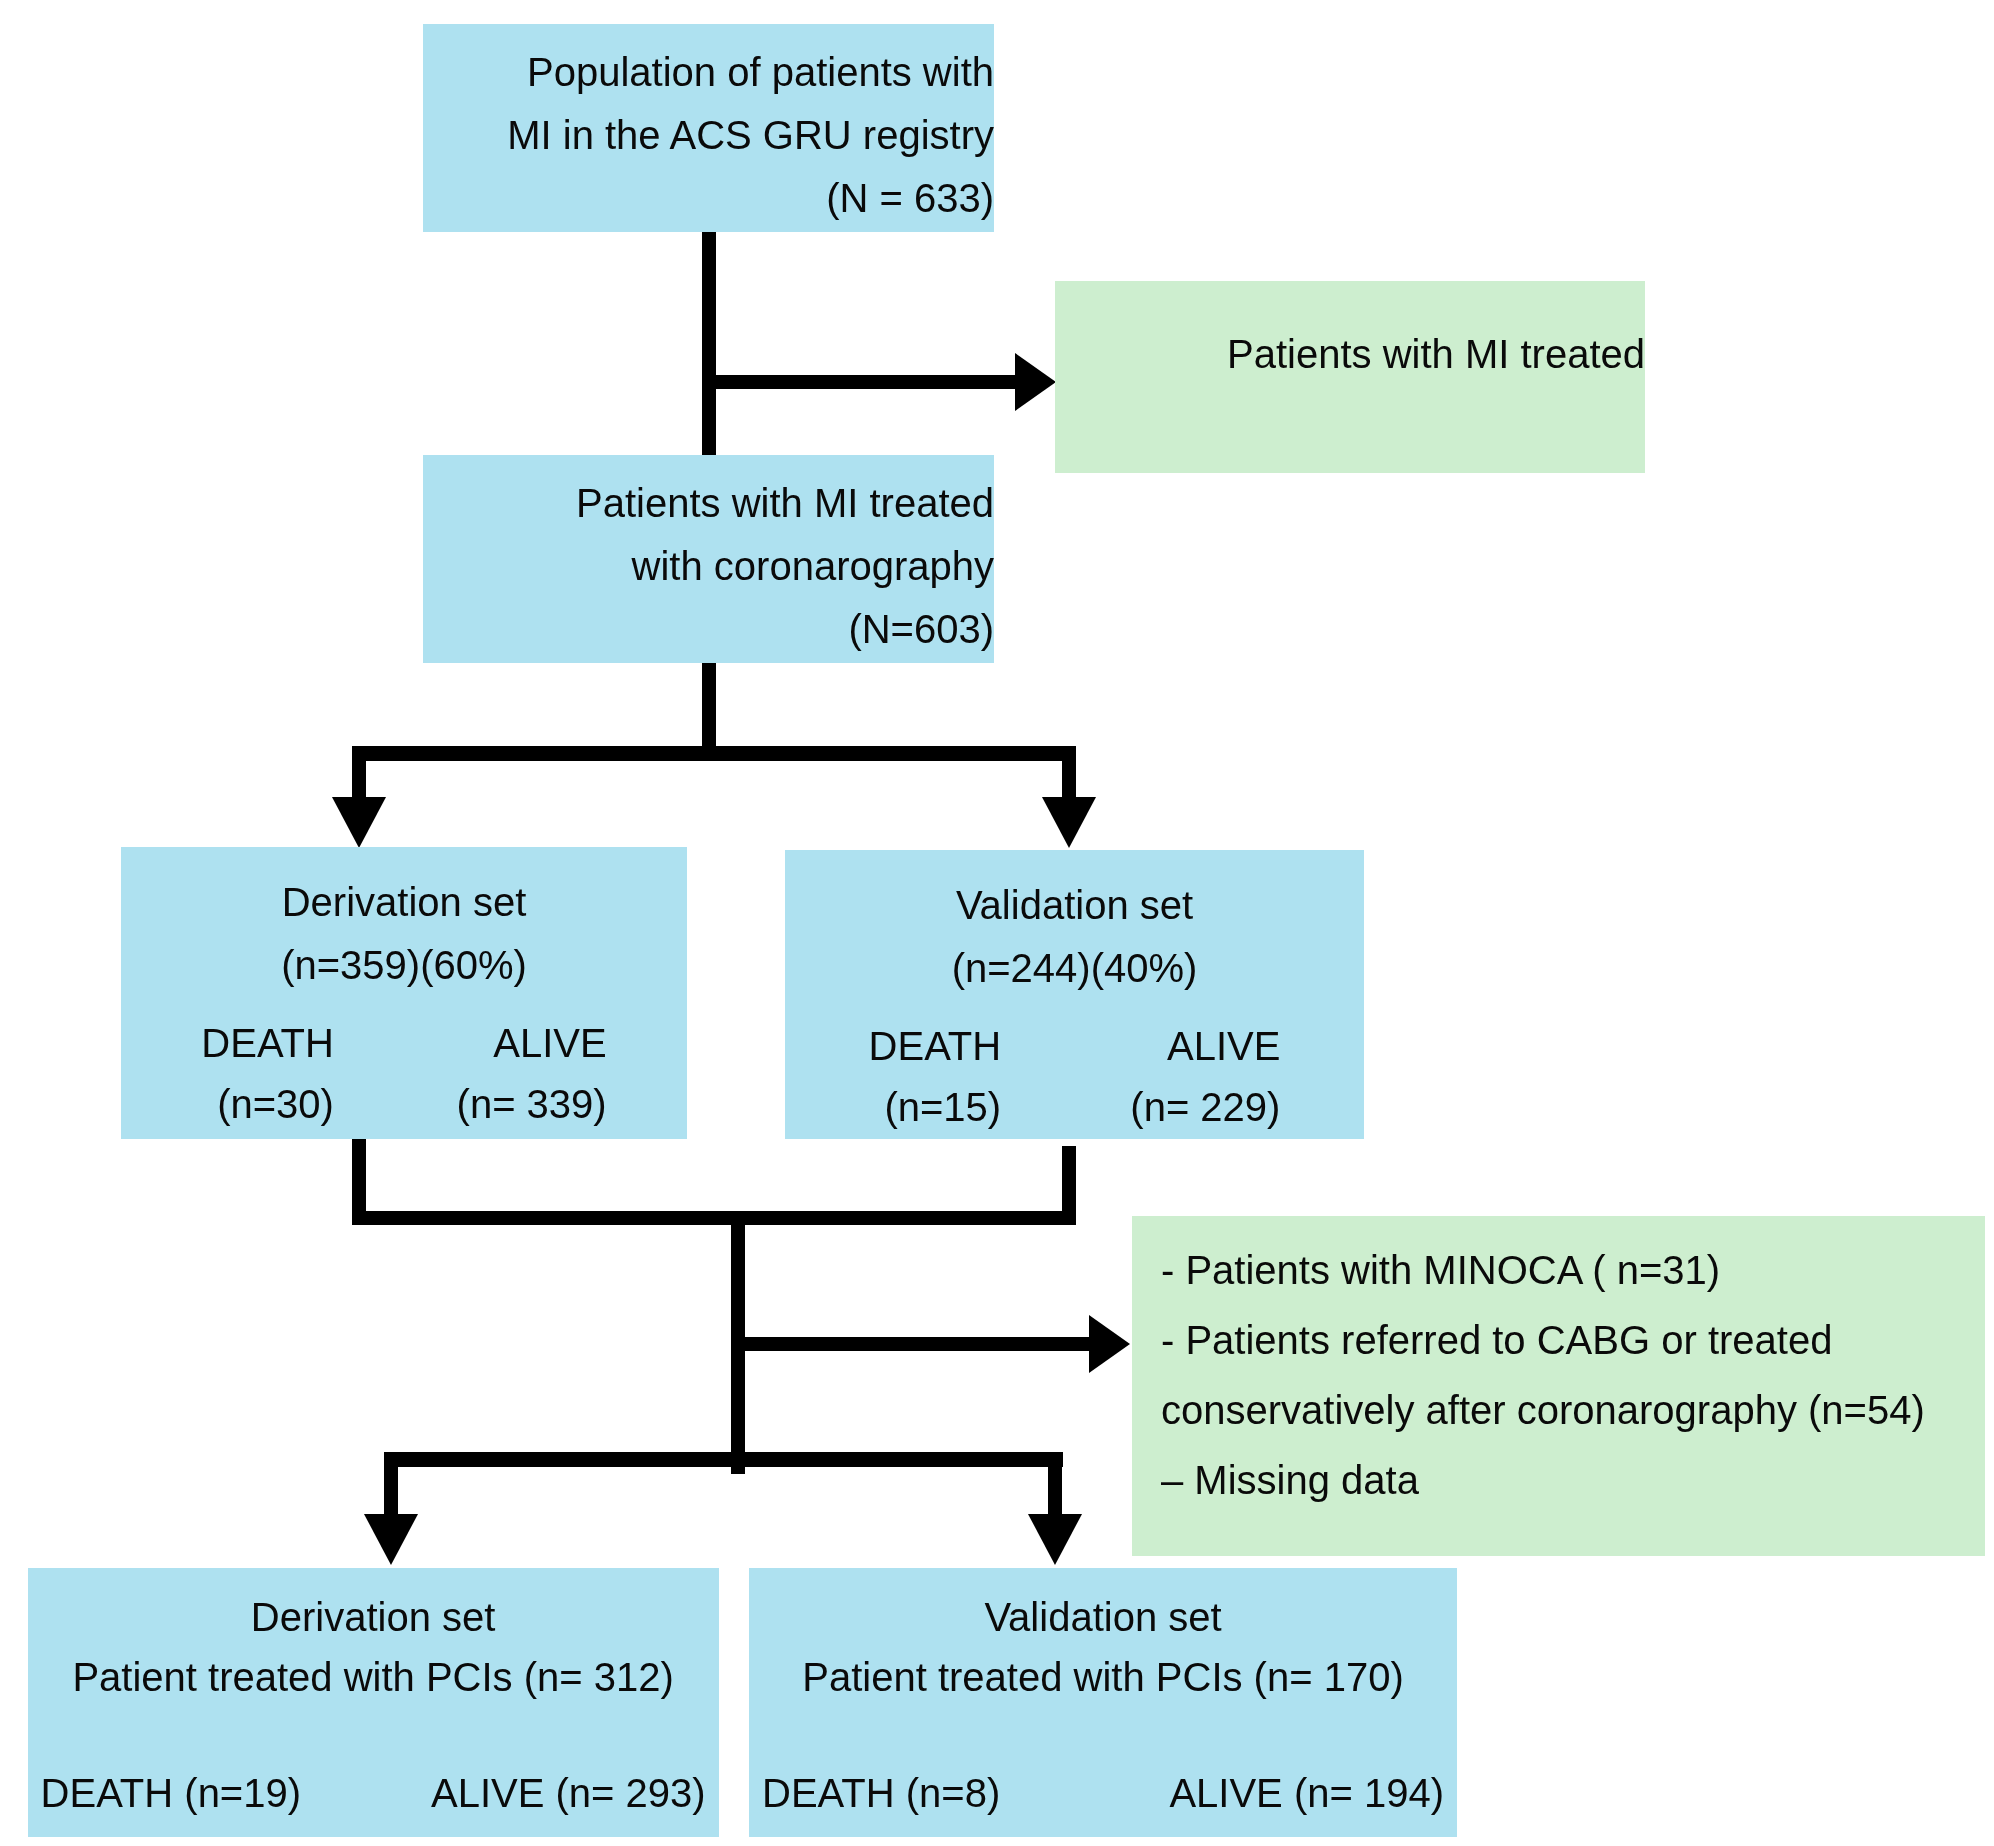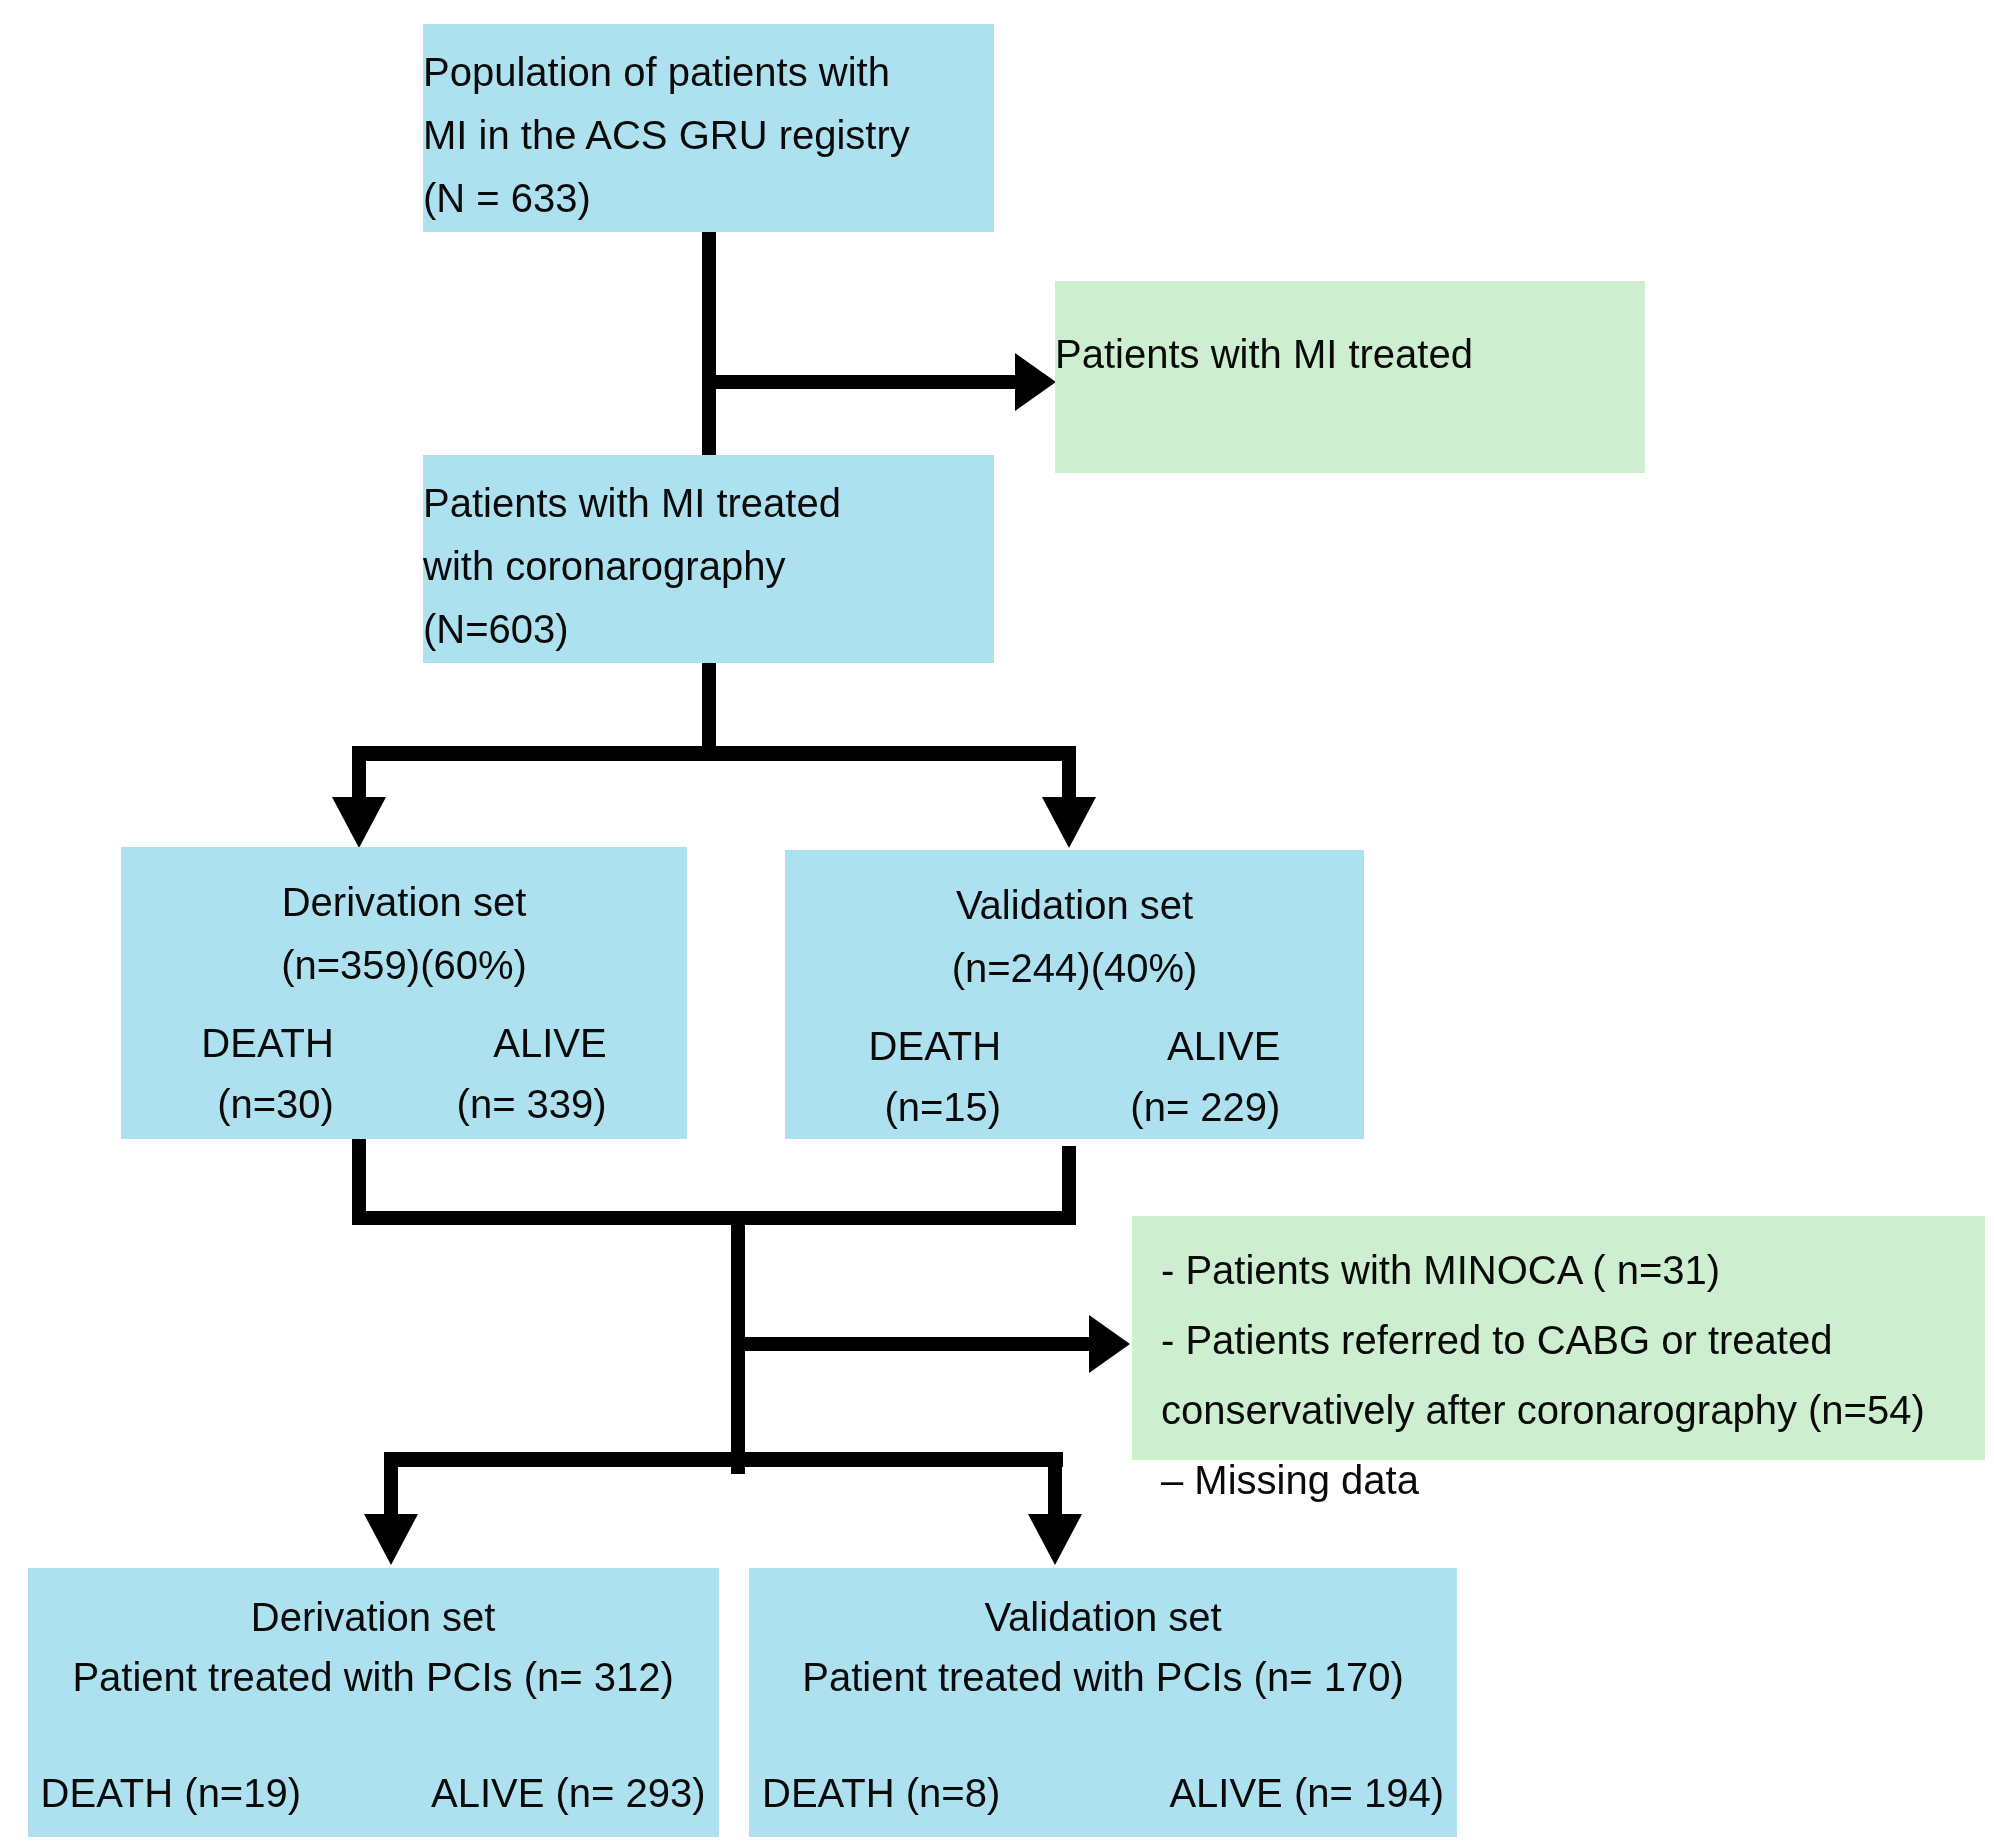--- a/index.html
+++ b/index.html
@@ -10,21 +10,21 @@
     font-family:"Liberation Sans", sans-serif;
     color:#000;
     overflow:hidden;
   }
   .box{
     position:absolute;
     box-sizing:border-box;
     font-size:40px;
     color:#0a0a0a;
   }
-  .center{text-align:left;}
+  .center{text-align:right;}
   .bline{display:block;}
   .vline,.hline{position:absolute;background:#000;}
   .arrow-right{
     position:absolute;width:0;height:0;
     border-top:29.5px solid transparent;
     border-bottom:29.5px solid transparent;
     border-left:41px solid #000;
   }
   .arrow-down{
     position:absolute;width:0;height:0;
@@ -115,21 +115,21 @@
         <span class="bline">DEATH</span>
         <span class="bline">(n=15)</span>
       </div>
       <div class="da-col">
         <span class="bline">ALIVE</span>
         <span class="bline">(n= 229)</span>
       </div>
     </div>
   </div>
 
-  <div class="box box-green green2-pad" style="left: 1132px; top: 1216px; width: 853px; height: 244px; background: rgb(205, 238, 207);">
+  <div class="box box-green green2-pad" style="left: 1132px; top: 1216px; width: 853px; height: 340px; background: rgb(205, 238, 207);">
     <span class="bline">- Patients with MINOCA ( n=31)</span>
     <span class="bline">- Patients referred to CABG or treated</span>
     <span class="bline">conservatively after coronarography (n=54)</span>
     <span class="bline">– Missing data</span>
   </div>
 
   <div class="box box-blue" style="left: 27.6px; top: 1568px; width: 691px; height: 269px; background: rgb(174, 225, 240);">
     <div class="pci-title">
       <span class="bline">Derivation set</span>
       <span class="bline">Patient treated with PCIs (n= 312)</span>

